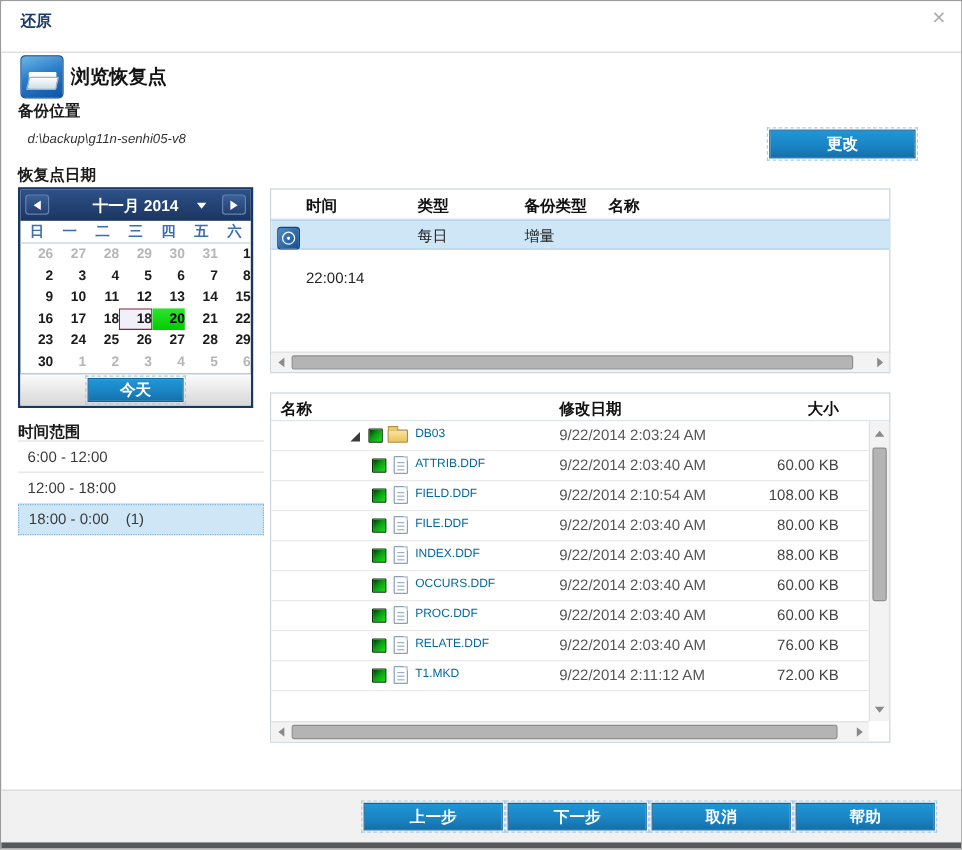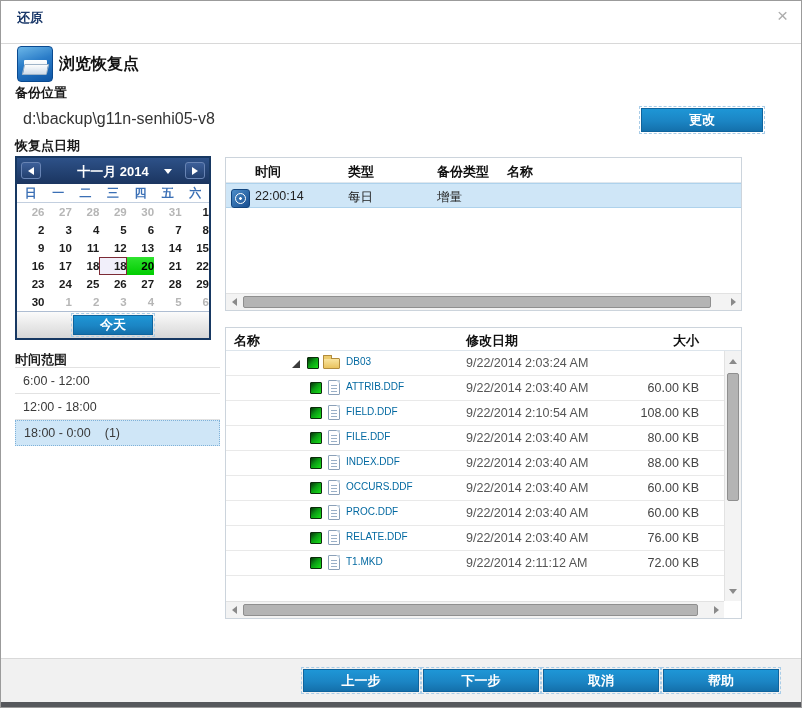--- a/index.html
+++ b/index.html
@@ -16,21 +16,21 @@
   
   .hdr-icon { position:absolute; left:16px; top:45px; width:36px; height:36px; border-radius:4px;
               border:1px solid #0a4a90; background:linear-gradient(160deg,#6cb7e8 0%,#2a7cc8 45%,#0d55a5 100%); }
   .hdr-icon .f-back { position:absolute; left:6px; top:13px; width:23px; height:14px;
               background:linear-gradient(#ffffff,#dfe9f3); border-radius:1px; }
   .hdr-icon .f-front { position:absolute; left:5px; top:17px; width:25px; height:11px;
               background:linear-gradient(#fdfdfd,#cfdcea); border:1px solid #9fb4c8; transform:skewX(-14deg); border-radius:1px; }
   .hdr-title { position:absolute; left:58px; top:53px; font-size:16px; font-weight:bold; color:#141414; }
 
   .lbl-bold { position:absolute; font-size:13px; font-weight:bold; color:#1b1b1b; }
-  .backup-path { position:absolute; left:22px; top:109px; font-size:16px; color:#333; }
+  .backup-path { position:absolute; left:22px; top:109px; font-size:11px; color:#333;font-style:italic; }
 
   
   .btn-blue { position:absolute; background:linear-gradient(#1e96d6 0%,#1b85c4 55%,#1470ab 100%);
               border:1px solid #0f649d; color:#fff; font-weight:bold; font-size:13px;
               display:flex; align-items:center; justify-content:center; cursor:pointer;
               outline:1px dashed #a9cde8; outline-offset:1px; font-family:"Liberation Sans",sans-serif; }
   .btn-change { left:640px; top:107px; width:122px; height:24px; }
   .btn-today  { position:relative; width:80px; height:20px; margin:3px auto 0 auto; }
 
   
@@ -236,21 +236,21 @@
 
   <div class="panel panel-top">
     <div class="rt-head">
       <span style="left:29px;">时间</span>
       <span style="left:122px;">类型</span>
       <span style="left:211px;">备份类型</span>
       <span style="left:281px;">名称</span>
     </div>
     <div class="rt-row">
       <span class="clock-icon"></span>
-      <span style="left:29px;">22:00:14</span>
+      <span style="left:29px;margin-top:36px;">22:00:14</span>
       <span style="left:122px;">每日</span>
       <span style="left:211px;">增量</span>
       <span style="left:281px;"></span>
     </div>
     <div class="hscroll">
       <span class="sb-arrow sb-left">
           <span class="arr-l"></span>
         </span>
       <span class="hthumb"></span>
       <span class="sb-arrow sb-right">

